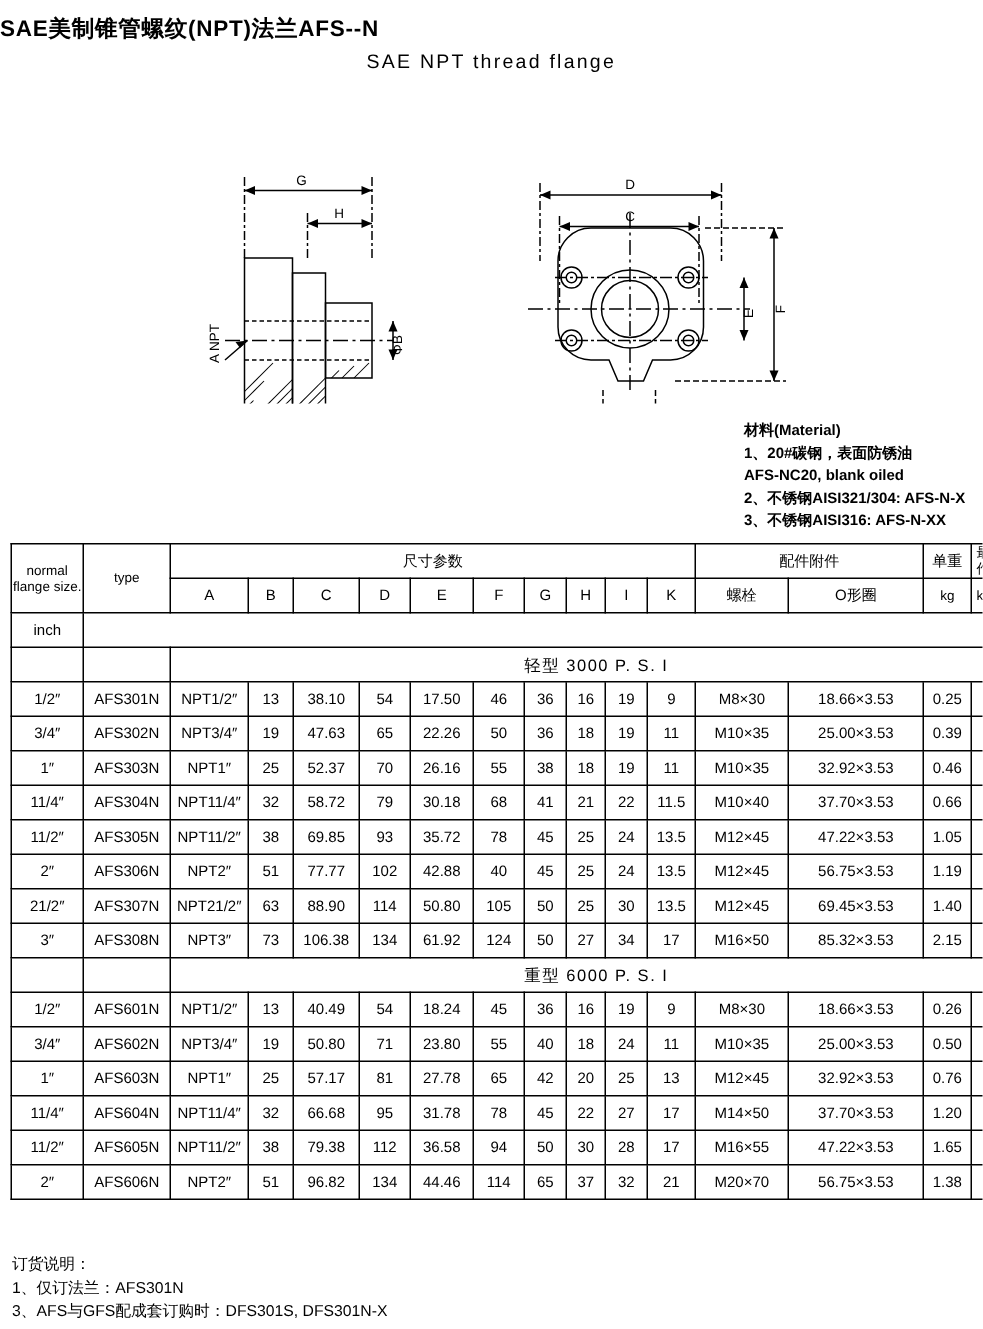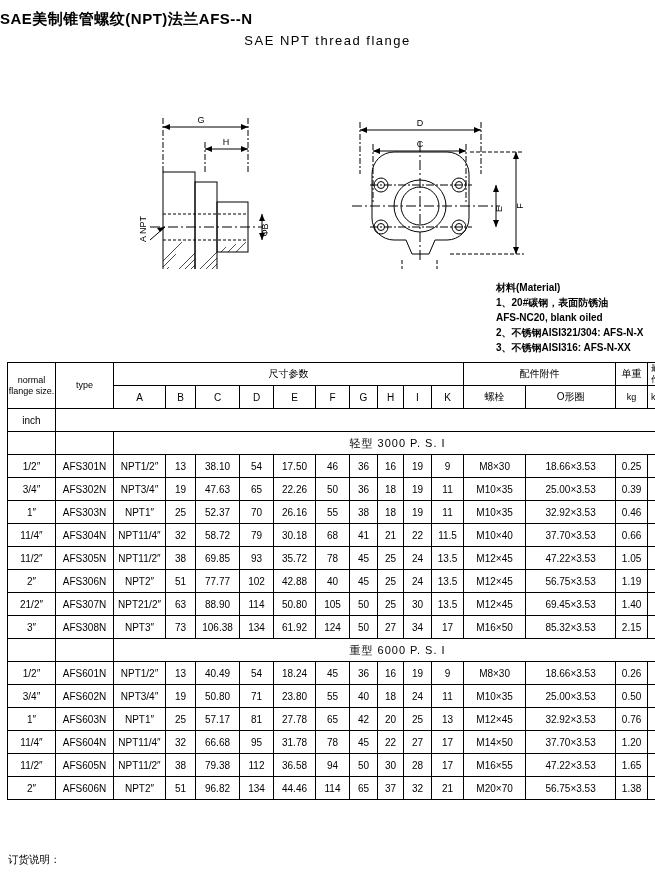--- a/index.html
+++ b/index.html
@@ -102,21 +102,21 @@
     font-weight: bold;
   }
   
   .footer {
     position: absolute;
     left: 8px;
     top: 826px;
     font-size: 10.5px;
     line-height: 15.5px;
   }
-  .footer div { white-space: nowrap; margin-top: 16px; }
+  .footer div { white-space: nowrap; }
   .dim-label { font-size: 9px; font-family: "Liberation Sans", sans-serif; }
 </style>
 </head>
 <body>
 
 <div class="page">
 
   <div class="title-cn">SAE美制锥管螺纹(NPT)法兰AFS--N</div>
   <div class="title-en">SAE NPT thread flange</div>
 

